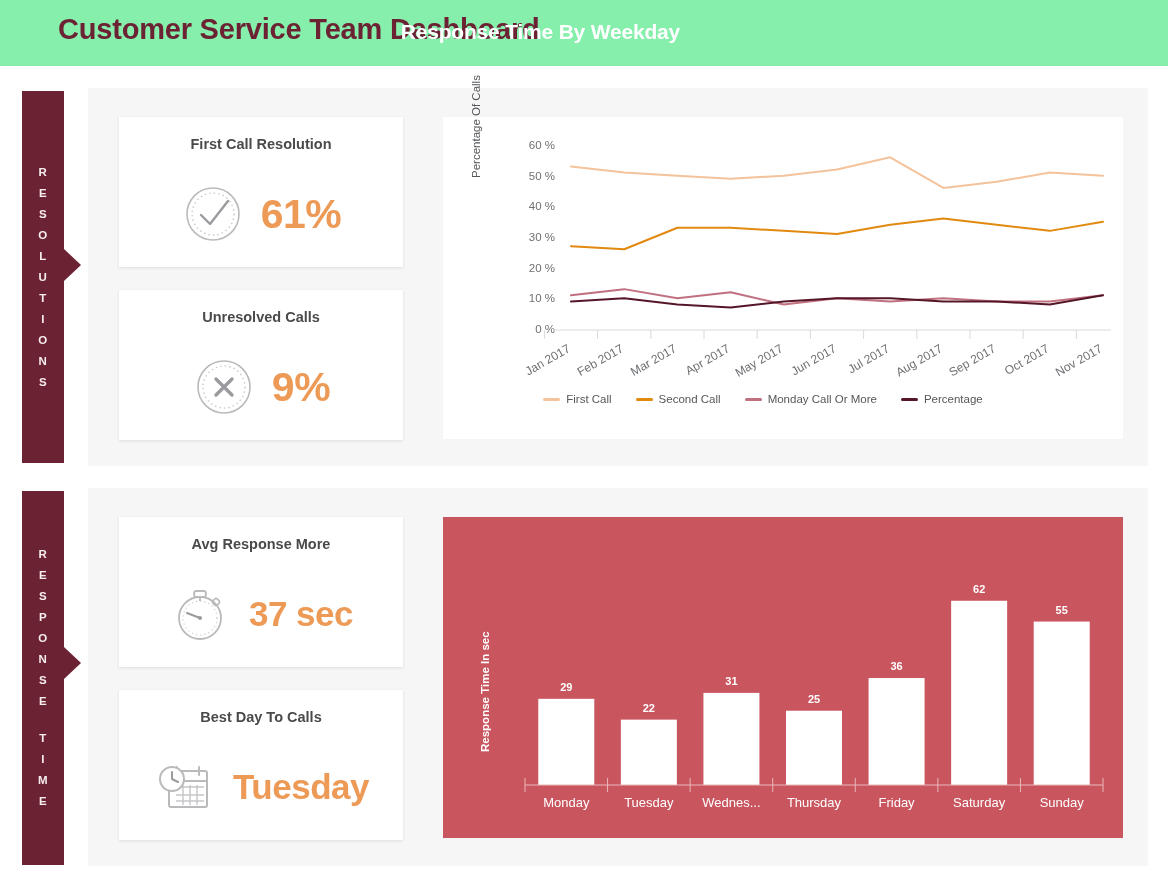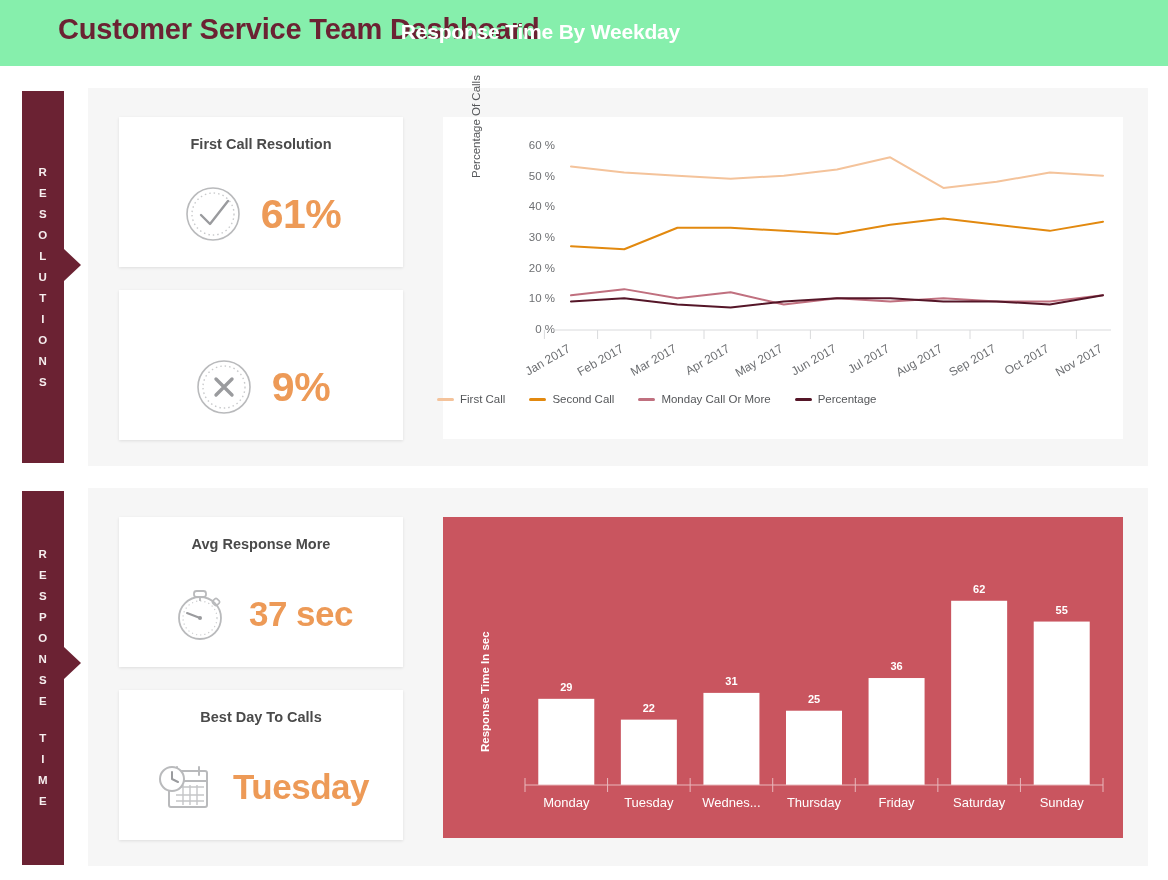--- a/index.html
+++ b/index.html
@@ -86,22 +86,22 @@
     width: 680px; height: 322px; background: #ffffff;
   }
   .line-ylabel {
     position: absolute; left: 470px; top: 178px;
     font-size: 11.5px; color: #55575a;
     transform: rotate(-90deg); transform-origin: left top;
     white-space: nowrap;
   }
   .line-svg { position: absolute; left: 443px; top: 117px; }
   .legend {
-    position: absolute; left: 437px; top: 393px; width: 680px;
-    display: flex; gap: 24px;
+    position: absolute; left: 423px; top: 393px; width: 680px;
+    display: flex; justify-content: center; gap: 24px;
   }
   .legend-item { display: flex; align-items: center; gap: 6px; }
   .legend-swatch { width: 17px; height: 3px; border-radius: 2px; }
   .legend-label { font-size: 11.5px; color: #55575a; white-space: nowrap; }
 
   
   .bar-panel {
     position: absolute; left: 443px; top: 517px;
     width: 680px; height: 321px; background: #c9555f;
   }
@@ -177,20 +177,21 @@
       <svg class="kpi-icon" viewBox="0 0 64 64">
         <circle cx="32" cy="32" r="26" fill="none" stroke="#b9babc" stroke-width="1.6"></circle>
         <circle cx="32" cy="32" r="21" fill="none" stroke="#c9cacc" stroke-width="1.4" stroke-dasharray="1.5 3"></circle>
         <path d="M20 33 L29 42 L47 19" fill="none" stroke="#9a9b9e" stroke-width="2.4" stroke-linecap="round" stroke-linejoin="round"></path>
       </svg>
       <div class="kpi-value">61%</div>
     </div>
   </div>
 
   <div class="kpi kpi-b">
+    <div class="kpi-title">Unresolved Calls</div>
     <div class="kpi-body">
       <svg class="kpi-icon" viewBox="0 0 64 64">
         <circle cx="32" cy="32" r="26" fill="none" stroke="#b9babc" stroke-width="1.6"></circle>
         <circle cx="32" cy="32" r="21" fill="none" stroke="#c9cacc" stroke-width="1.4" stroke-dasharray="1.5 3"></circle>
         <path d="M24 24 L40 40 M40 24 L24 40" fill="none" stroke="#9a9b9e" stroke-width="3.4" stroke-linecap="round"></path>
       </svg>
       <div class="kpi-value">9%</div>
     </div>
   </div>
 

